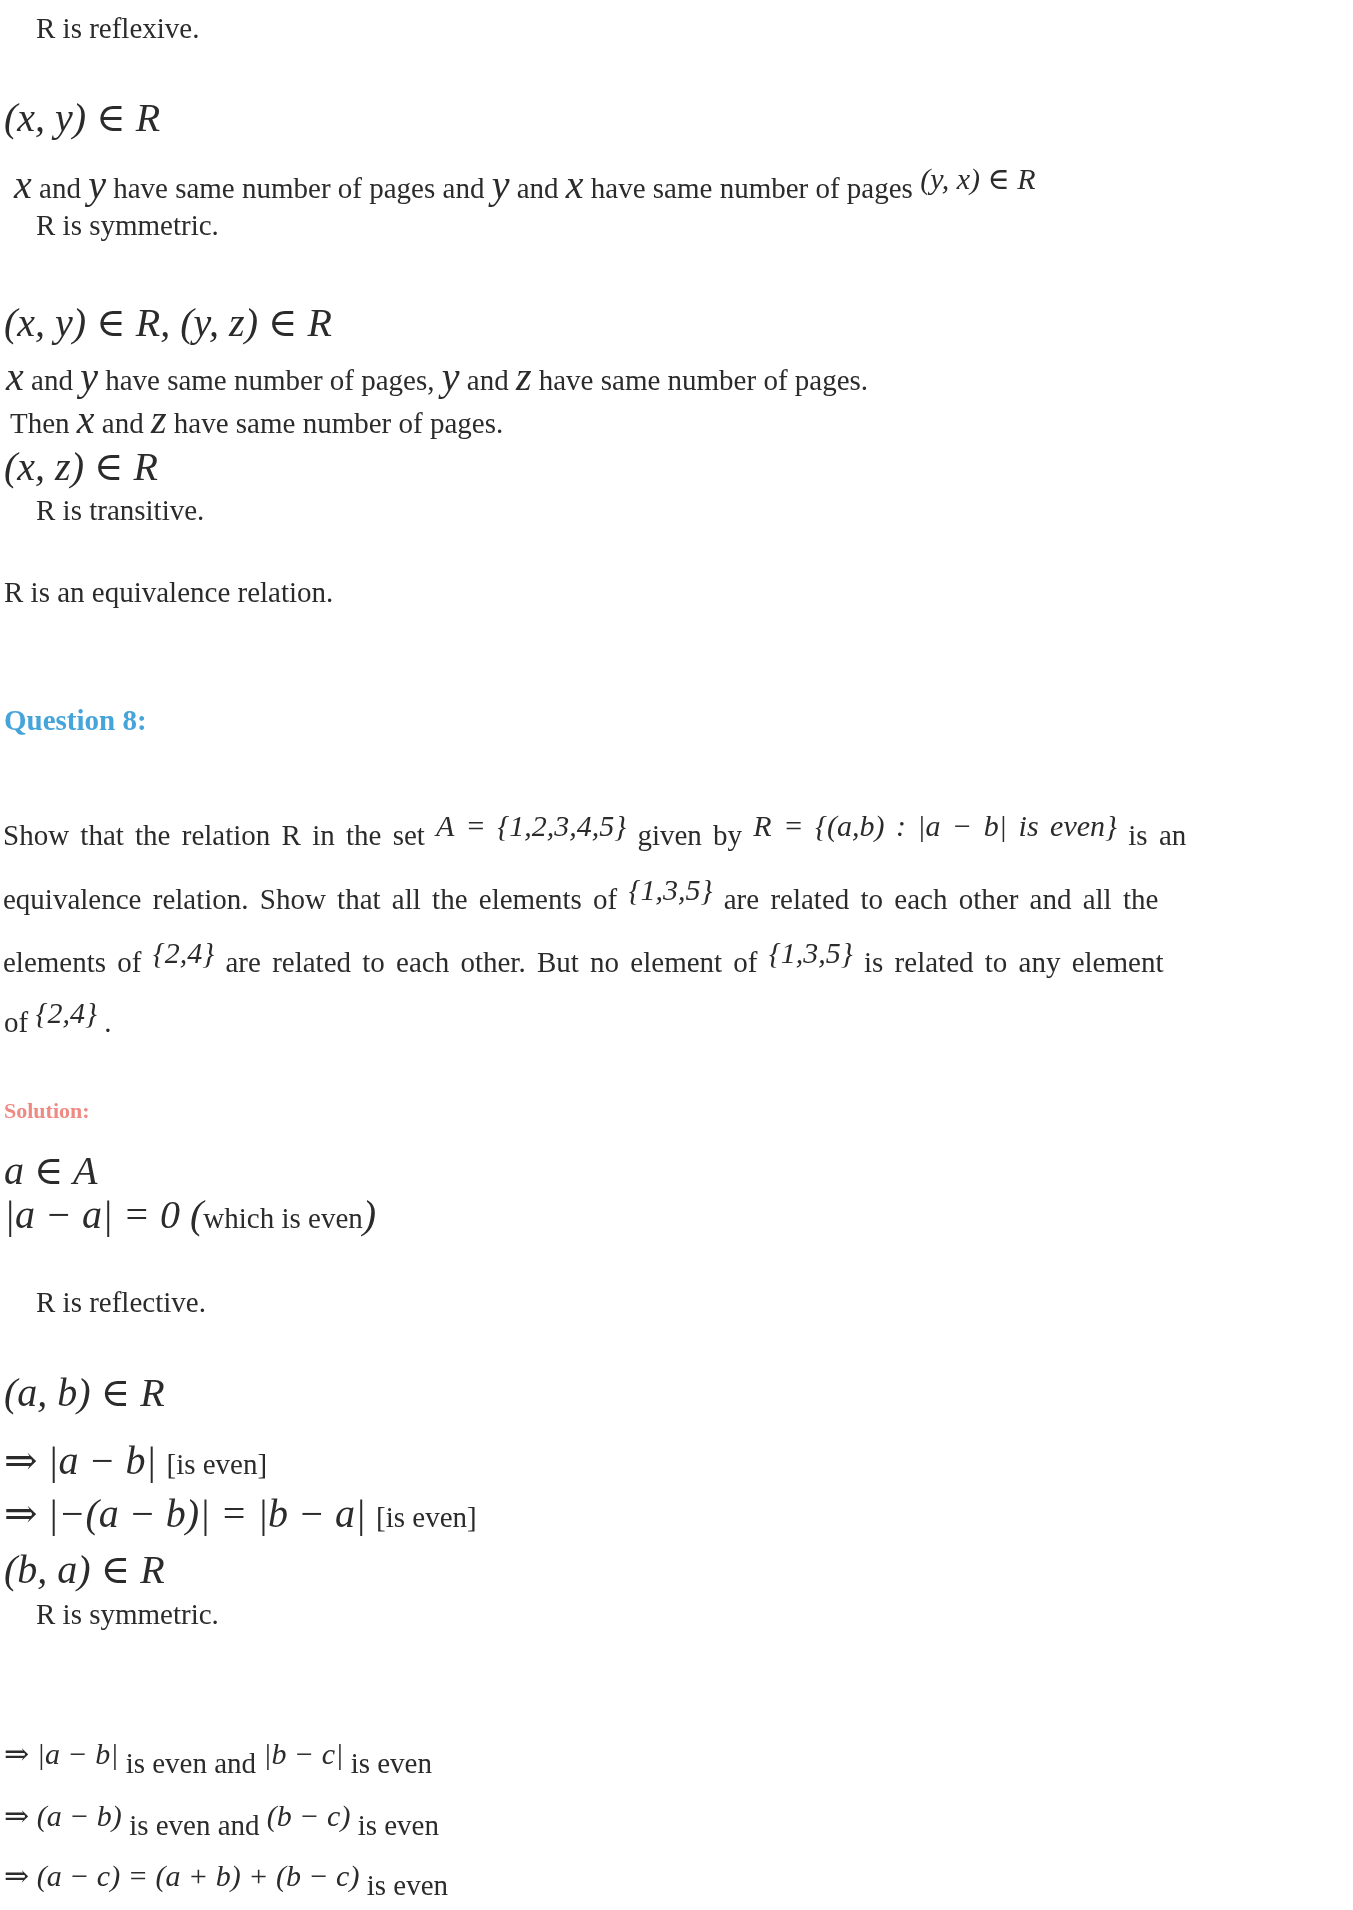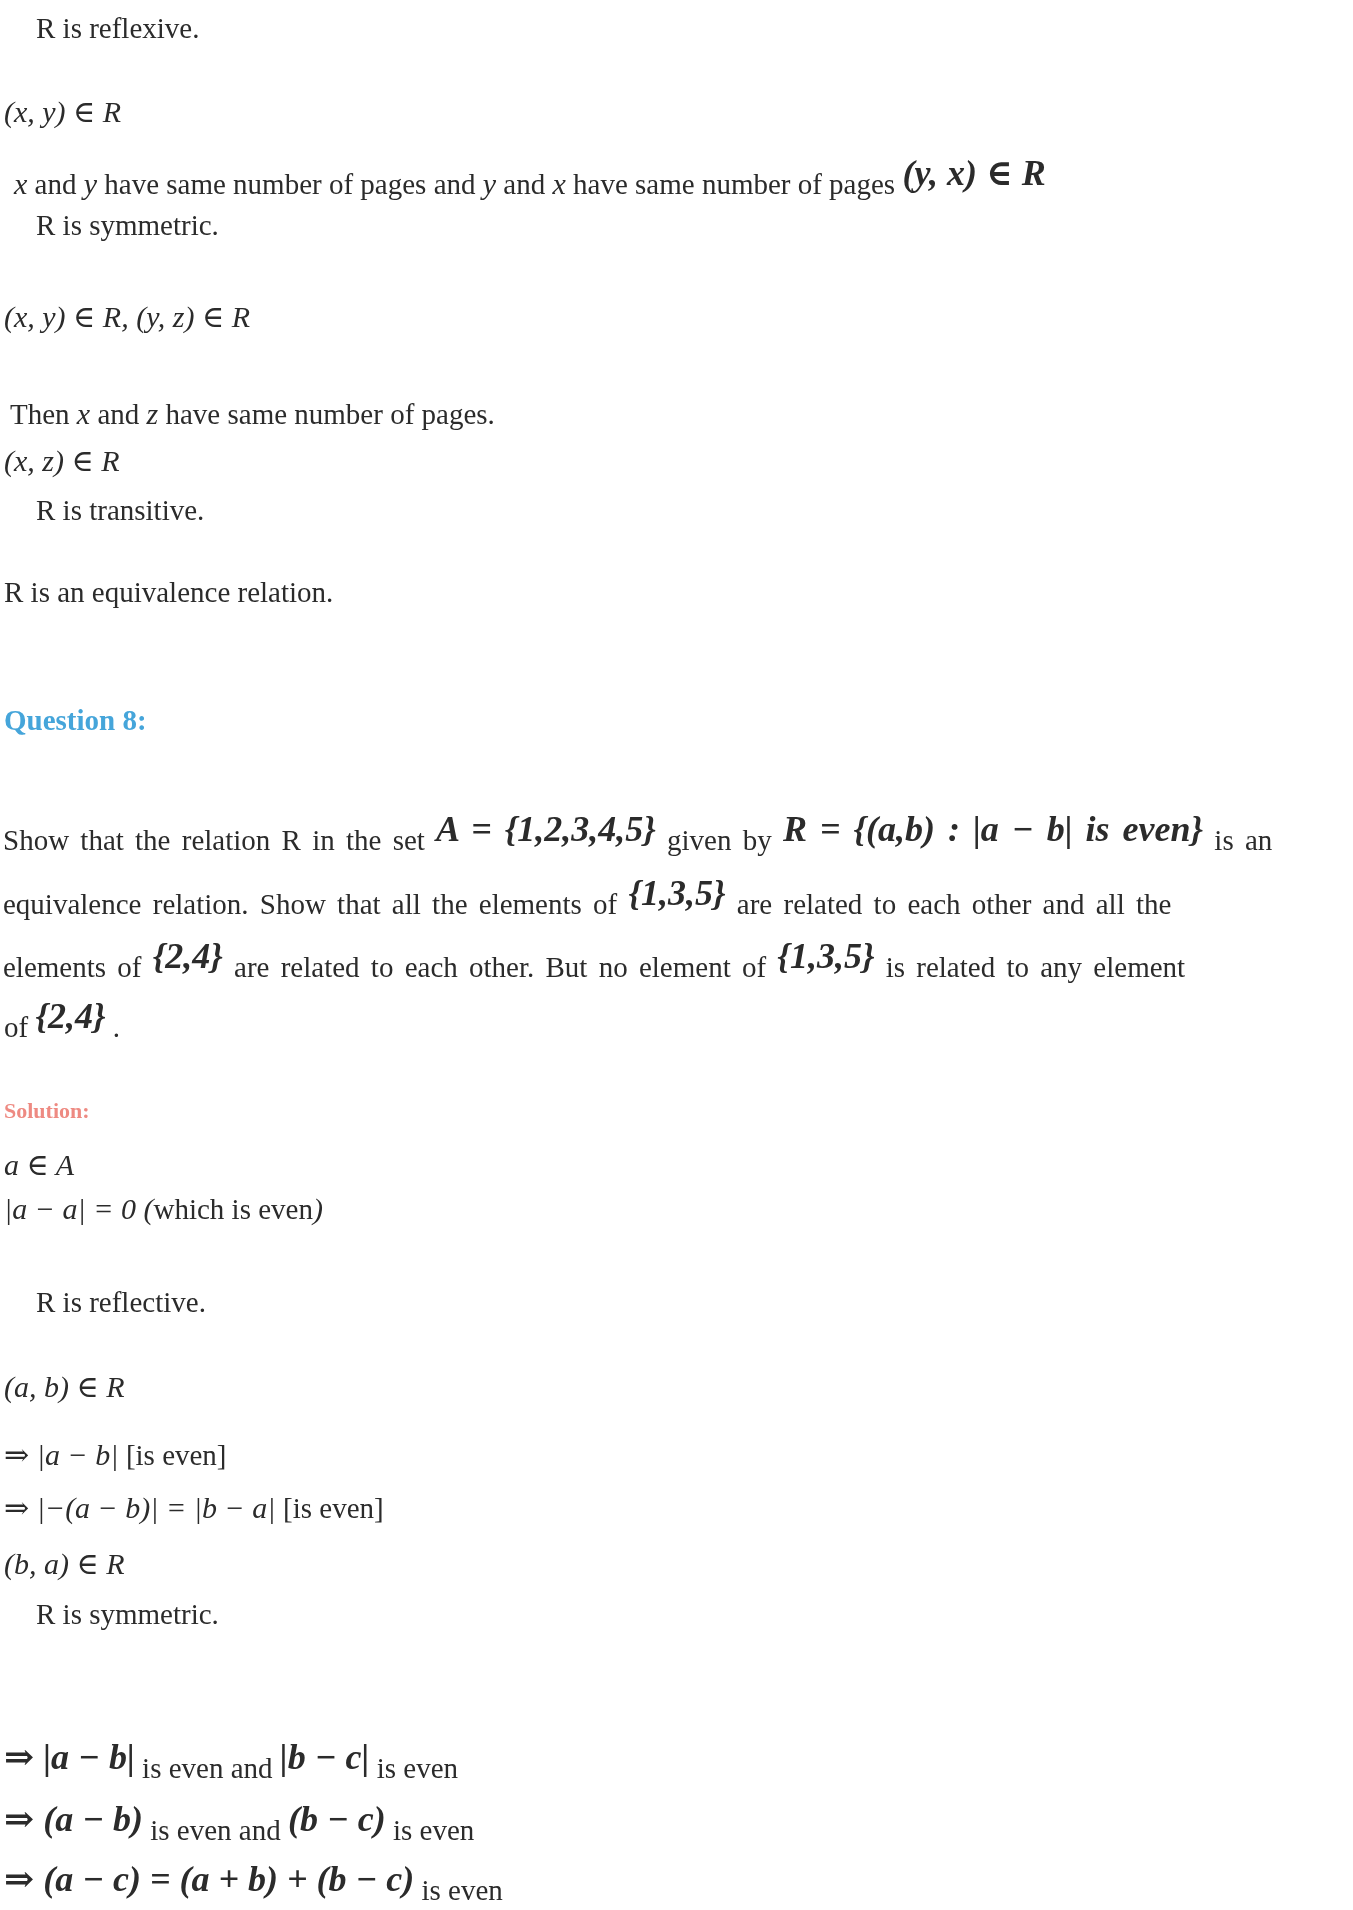--- a/index.html
+++ b/index.html
@@ -17,35 +17,36 @@
     color: var(--text, #2b2b2b);
   }
   .line {
     position: absolute;
     white-space: nowrap;
     font-size: 29px;
     line-height: 1.25;
     color: var(--text, #2b2b2b);
   }
   .seg-t { font-style: normal; margin-top: 15px; }
-  .seg-m { font-style: italic; font-size: 30px; }
-  .seg-mu { font-style: italic; font-size: 36px; position: relative; top: -9px; font-weight: bold; }
+  .seg-m { font-style: italic; font-size: 40px; }
+  .seg-mu { font-style: italic; font-size: 30px; position: relative; top: -9px; }
   .q-heading { font-weight: bold; font-size: 29px; color: var(--qcolor, #45a5da); }
   .s-heading { font-weight: bold; font-size: 22px; color: var(--scolor, #ee8a82); }
   .just { word-spacing: 4px; }
 </style>
 </head>
 <body>
 
 <div class="page">
   <div class="line" style="top:10px;left:36px"><span class="seg-t">R is reflexive.</span></div>
   <div class="line" style="top:93px;left:4px"><span class="seg-m">(x, y) ∈ R</span></div>
   <div class="line" style="top:160px;left:14px"><span class="seg-m">x</span><span class="seg-t"> and </span><span class="seg-m">y</span><span class="seg-t"> have same number of pages and </span><span class="seg-m">y</span><span class="seg-t"> and </span><span class="seg-m">x</span><span class="seg-t"> have same number of pages </span><span class="seg-mu">(y, x) ∈ R</span></div>
   <div class="line" style="top:207px;left:36px"><span class="seg-t">R is symmetric.</span></div>
   <div class="line" style="top:298px;left:4px"><span class="seg-m">(x, y) ∈ R, (y, z) ∈ R</span></div>
+  <div class="line" style="top:352px;left:6px"><span class="seg-m">x</span><span class="seg-t"> and </span><span class="seg-m">y</span><span class="seg-t"> have same number of pages, </span><span class="seg-m">y</span><span class="seg-t"> and </span><span class="seg-m">z</span><span class="seg-t"> have same number of pages.</span></div>
   <div class="line" style="top:395px;left:10px"><span class="seg-t">Then </span><span class="seg-m">x</span><span class="seg-t"> and </span><span class="seg-m">z</span><span class="seg-t"> have same number of pages.</span></div>
   <div class="line" style="top:442px;left:4px"><span class="seg-m">(x, z) ∈ R</span></div>
   <div class="line" style="top:492px;left:36px"><span class="seg-t">R is transitive.</span></div>
   <div class="line" style="top:574px;left:4px"><span class="seg-t">R is an equivalence relation.</span></div>
   <div class="line q-heading" style="top:702px;left:4px"><span class="seg-t">Question 8:</span></div>
   <div class="line just" style="top:816px;left:3px"><span class="seg-t">Show that the relation R in the set </span><span class="seg-mu">A = {1,2,3,4,5}</span><span class="seg-t"> given by </span><span class="seg-mu">R = {(a,b) : |a − b| is even}</span><span class="seg-t"> is an</span></div>
   <div class="line just" style="top:880px;left:3px"><span class="seg-t">equivalence relation. Show that all the elements of </span><span class="seg-mu">{1,3,5}</span><span class="seg-t"> are related to each other and all the</span></div>
   <div class="line just" style="top:943px;left:3px"><span class="seg-t">elements of </span><span class="seg-mu">{2,4}</span><span class="seg-t"> are related to each other. But no element of </span><span class="seg-mu">{1,3,5}</span><span class="seg-t"> is related to any element</span></div>
   <div class="line" style="top:1003px;left:4px"><span class="seg-t">of </span><span class="seg-mu">{2,4}</span><span class="seg-t"> .</span></div>
   <div class="line s-heading" style="top:1097px;left:4px"><span class="seg-t">Solution:</span></div>

